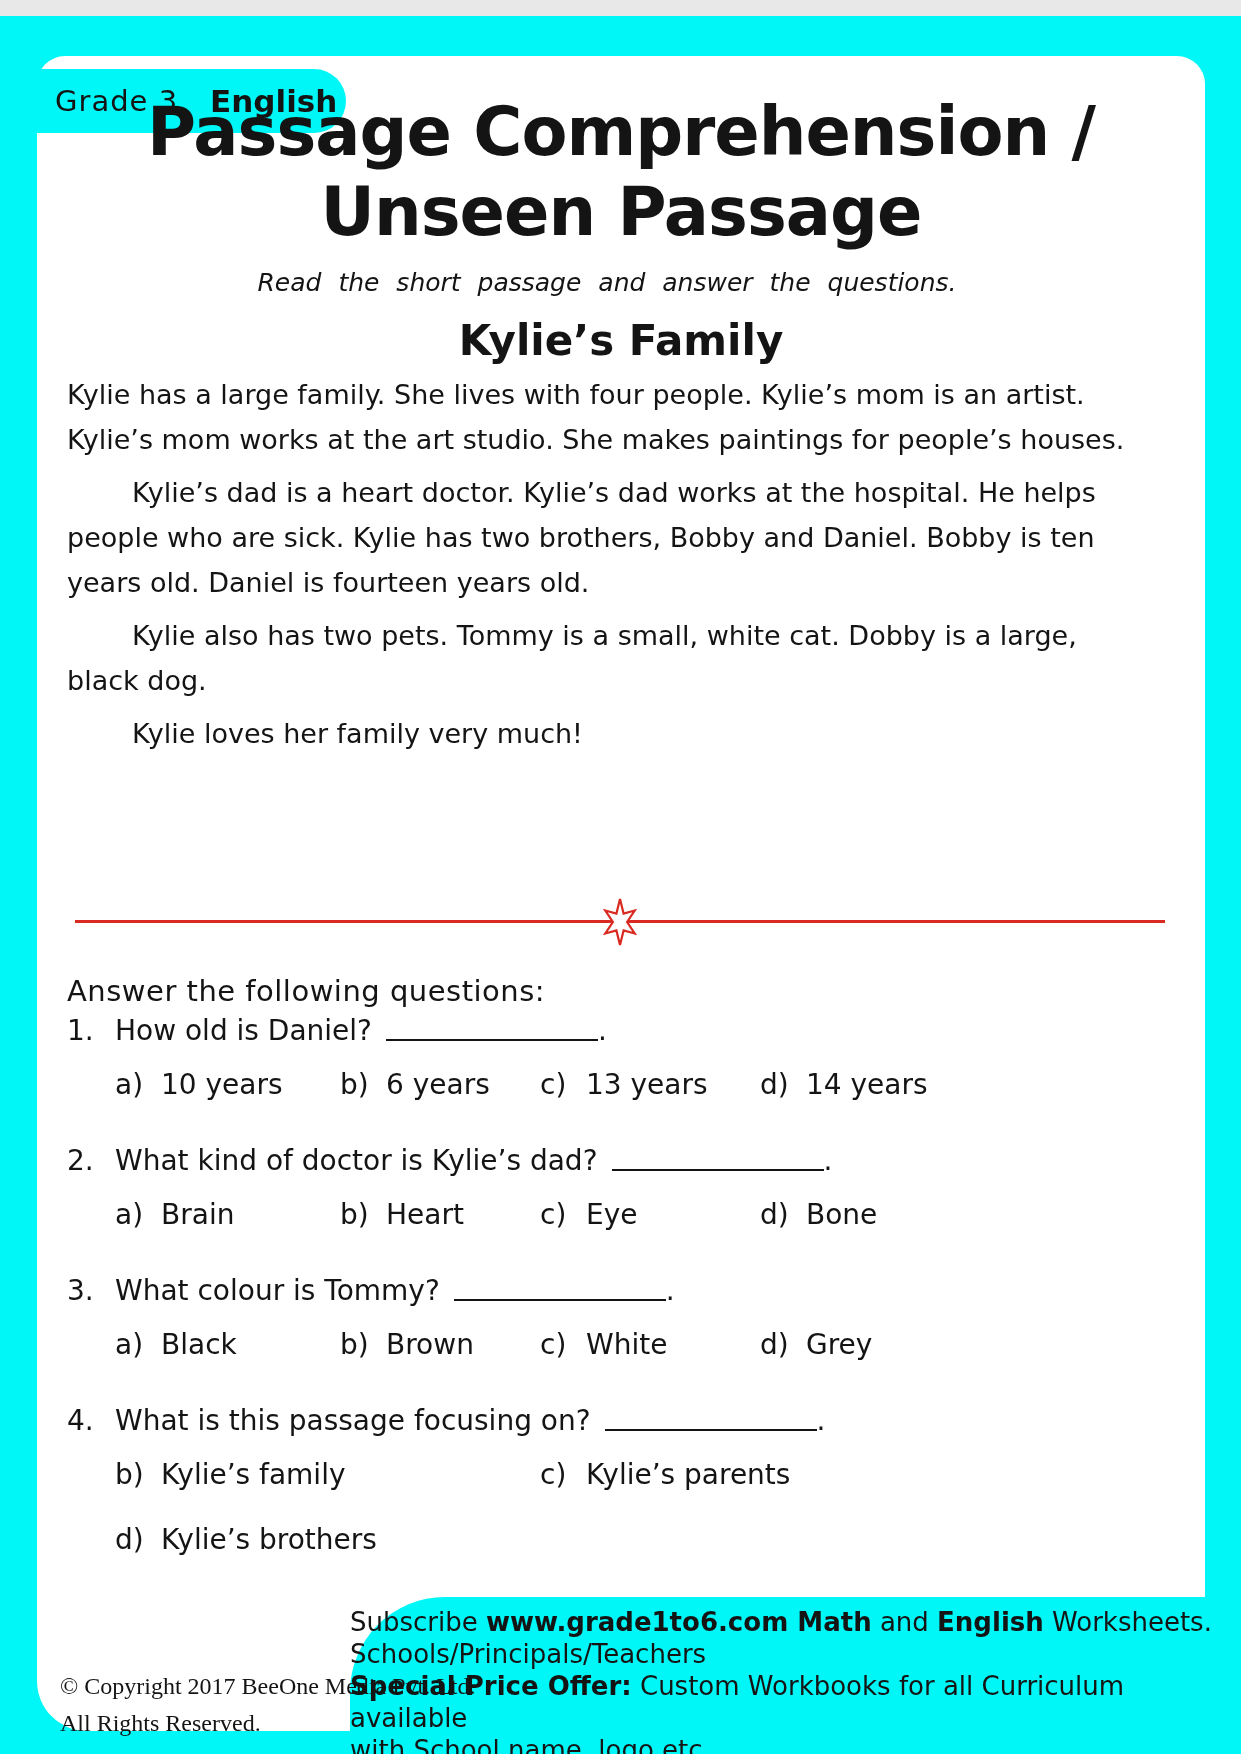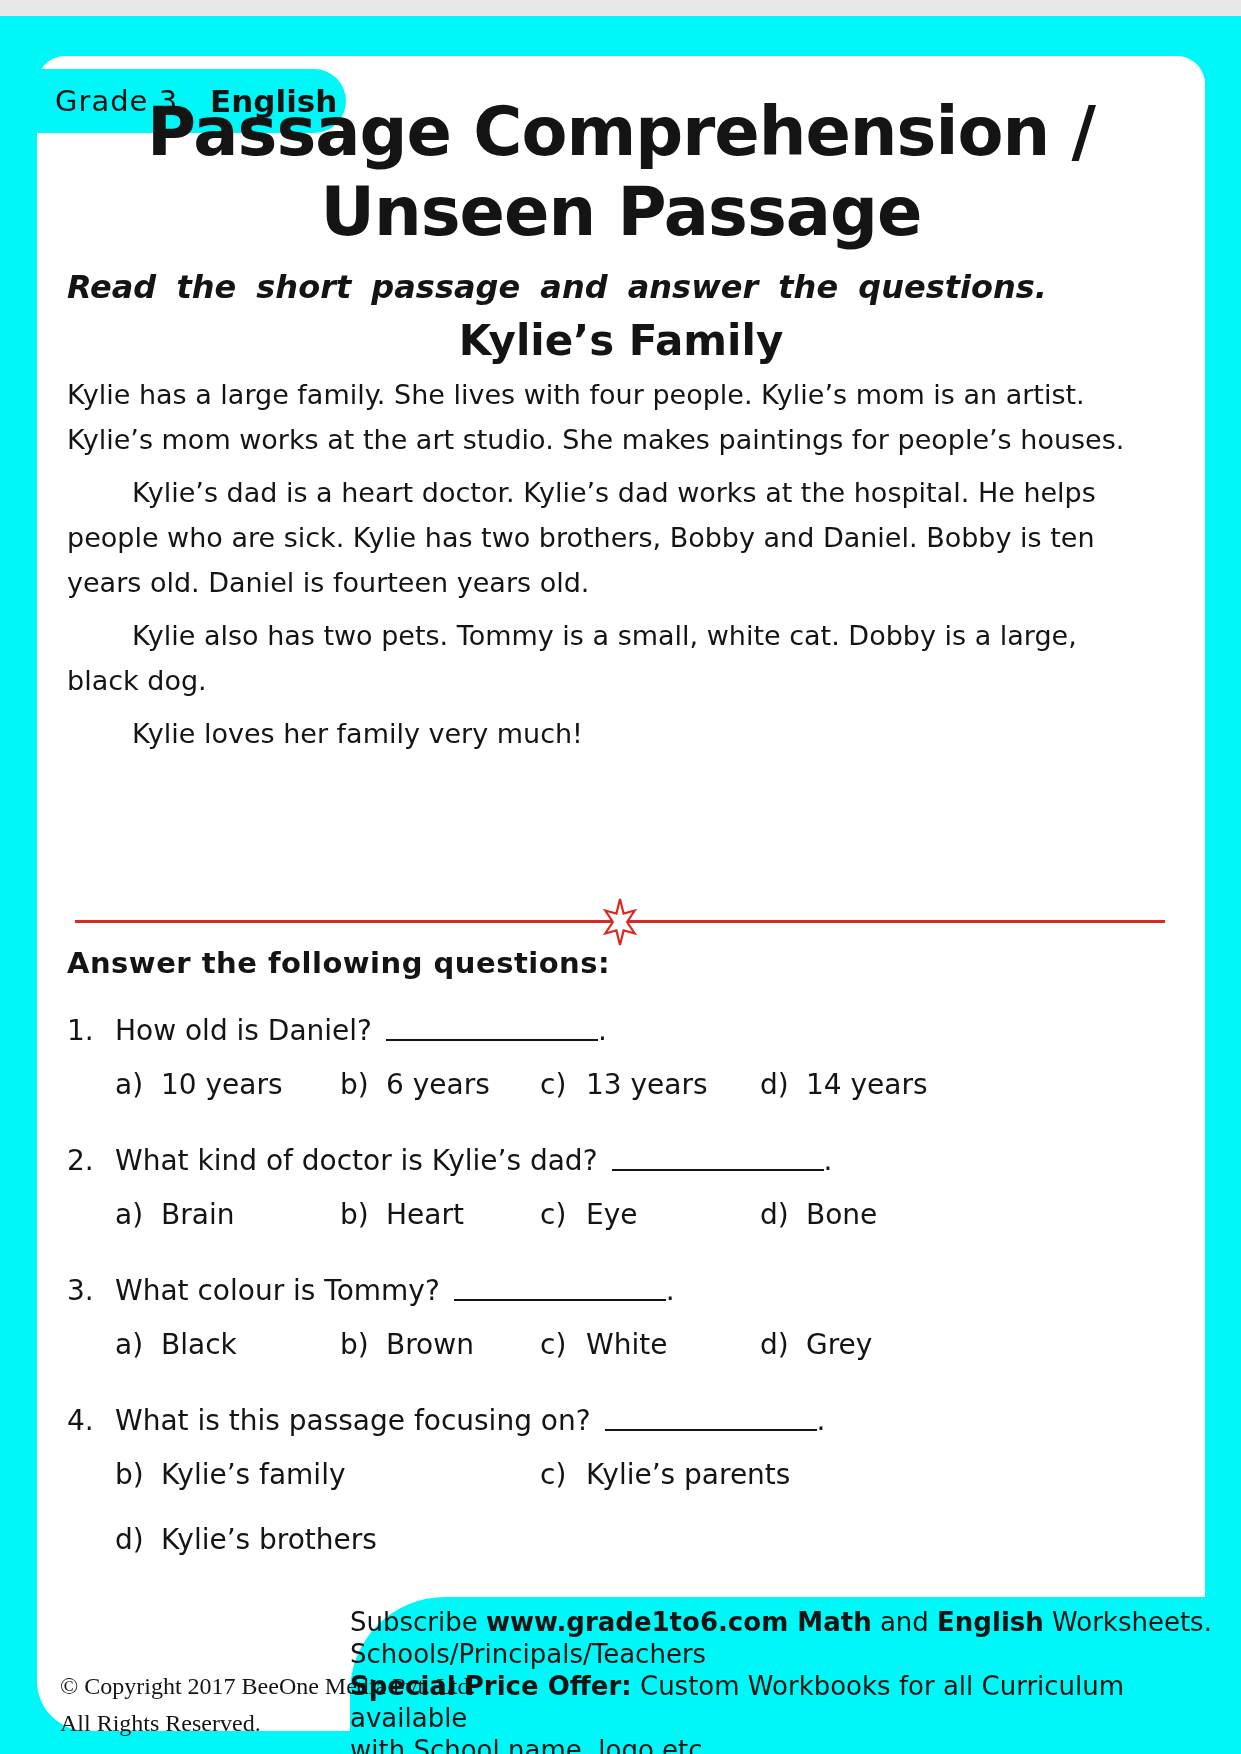--- a/index.html
+++ b/index.html
@@ -20,37 +20,37 @@
   }
   .tab .grade { font-size:29px; font-weight:400; letter-spacing:1px; }
   .tab .subject { font-size:31px; font-weight:bold; }
   .title {
     position:absolute; left:37px; top:76px; width:1168px;
     text-align:center; font-weight:bold; font-size:67px; line-height:1.2;
     letter-spacing:-1px;
   }
   .instruction {
     position:absolute; left:67px; top:252px; width:1080px;
-    font-size:32px; font-weight:bold; font-style:italic; word-spacing:9px;
+    font-size:25px; font-weight:normal; font-style:italic; word-spacing:9px;text-align:center;
   }
   .passage-heading {
     position:absolute; left:37px; top:300px; width:1168px;
     text-align:center; font-size:42px; font-weight:bold;
   }
   .passage {
     position:absolute; left:67px; top:356px; width:1080px;
     font-size:27px; line-height:45px;
   }
   .passage p { margin-bottom:8px; }
   .passage p.indent { text-indent:65px; }
   .divider { position:absolute; left:75px; right:76px; top:904px; height:0;
     border-top:3px solid var(--red,#D92A21); }
   .divider svg { position:absolute; left:50%; top:-1px; transform:translate(-50%,-50%); }
   .answer-heading {
-    position:absolute; left:67px; top:930px; font-size:29px; font-weight:bold;
+    position:absolute; left:67px; top:958px; font-size:29px; font-weight:normal;
     letter-spacing:0.5px;
   }
   .questions { position:absolute; left:67px; top:995px; width:1090px; font-size:28px; }
   .q-block { margin-bottom:36px; }
   .q-line { display:flex; line-height:40px; margin-bottom:14px; }
   .q-num { width:48px; flex:0 0 48px; }
   .q-text { white-space:nowrap; }
   .blank {
     display:inline-block; width:212px; height:30px; margin-left:14px;
     border-bottom:2.5px solid #141414; vertical-align:baseline;

